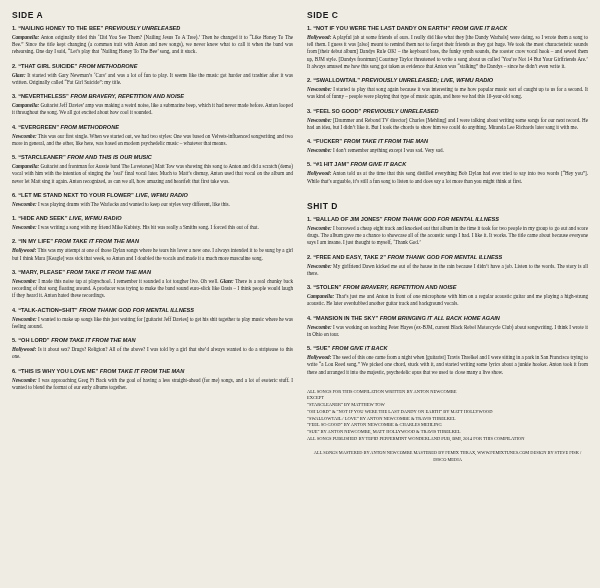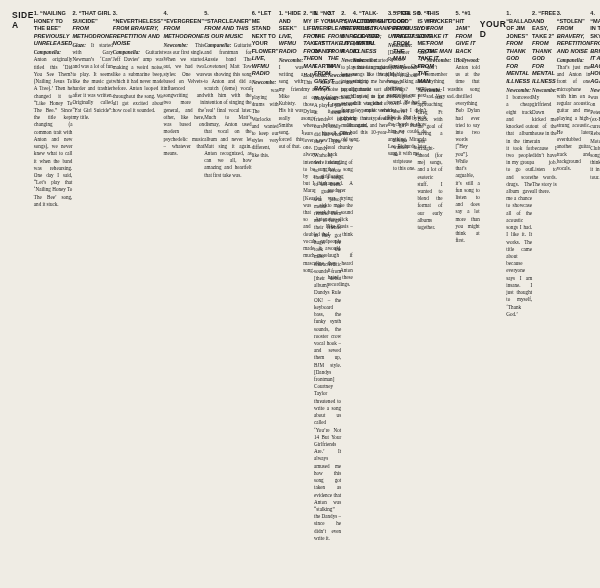--- a/index.html
+++ b/index.html
@@ -13,20 +13,21 @@
   .sheet{
     width:600px;height:588px;
     box-sizing:border-box;
     padding:10px 12px 6px 12px;
     display:flex;
     gap:14px;
   }
   .col{
     width:50%;
     display:flex;
+    flex-direction:column;
   }
   .side-head{
     font-family:"Liberation Sans", sans-serif;
     font-weight:bold;
     font-size:8.5px;
     letter-spacing:.5px;
     margin:0 0 5px 0;
   }
   .side-head.second{margin-top:9px;}
   .track{
@@ -130,20 +131,21 @@
 
     <div class="track">
       <div class="t-title"><span>6.</span> <span>“THIS IS WHY YOU LOVE ME”</span> <span class="ital">FROM TAKE IT FROM THE MAN</span></div>
       <p class="t-body"><span class="bold-ital">Newcombe:</span><span> I was approaching Greg Ft Back with the goal of having a less straight-ahead (for me) songs, and a lot of esoteric stuff. I wanted to blend the format of our early albums together.</span></p>
     </div>
 
   </div>
 
   <div class="col">
 
+    <div class="side-head">SIDE C</div>
 
     <div class="track">
       <div class="t-title"><span>1.</span> <span>“NOT IF YOU WERE THE LAST DANDY ON EARTH”</span> <span class="ital">FROM GIVE IT BACK</span></div>
       <p class="t-body"><span class="bold-ital">Hollywood:</span><span> A playful jab at some friends of ours. I really did like what they [the Dandy Warhols] were doing, so I wrote them a song to tell them. I guess it was [also] meant to remind them not to forget their friends as they got huge. We took the most characteristic sounds from [their debut album] Dandys Rule OK! – the keyboard bass, the funky synth sounds, the rooster crow vocal hook – and sewed them up, BJM style. [Dandys frontman] Courtney Taylor threatened to write a song about us called ‘You’re Not 14 But Your Girlfriends Are.’ It always amused me how this song got taken as evidence that Anton was “stalking” the Dandys – since he didn’t even write it.</span></p>
     </div>
 
     <div class="track">
       <div class="t-title"><span>2.</span> <span>“SWALLOWTAIL”</span> <span class="ital">PREVIOUSLY UNRELEASED; LIVE, WFMU RADIO</span></div>
       <p class="t-body"><span class="bold-ital">Newcombe:</span><span> I started to play that song again because it was interesting to me how popular music sort of caught up to us for a second. It was kind of funny – people were playing that type of music again, and here we had this 10-year-old song.</span></p>
     </div>
@@ -156,21 +158,21 @@
     <div class="track">
       <div class="t-title"><span>4.</span> <span>“FUCKER”</span> <span class="ital">FROM TAKE IT FROM THE MAN</span></div>
       <p class="t-body"><span class="bold-ital">Newcombe:</span><span> I don’t remember anything except I was sad. Very sad.</span></p>
     </div>
 
     <div class="track">
       <div class="t-title"><span>5.</span> <span>“#1 HIT JAM”</span> <span class="ital">FROM GIVE IT BACK</span></div>
       <p class="t-body"><span class="bold-ital">Hollywood:</span><span> Anton told us at the time that this song distilled everything Bob Dylan had ever tried to say into two words [“Hey you”]. While that’s arguable, it’s still a fun song to listen to and does say a lot more than you might think at first.</span></p>
     </div>
 
-    <div class="side-head second">YOUR D</div>
+    <div class="side-head second">SHIT D</div>
 
     <div class="track">
       <div class="t-title"><span>1.</span> <span>“BALLAD OF JIM JONES”</span> <span class="ital">FROM THANK GOD FOR MENTAL ILLNESS</span></div>
       <p class="t-body"><span class="bold-ital">Newcombe:</span><span> I borrowed a cheap eight track and knocked out that album in the time it took for two people in my group to go out and score drugs. The album gave me a chance to showcase all of the acoustic songs I had. I like it. It works. The title came about because everyone says I am insane. I just thought to myself, ‘Thank God.’</span></p>
     </div>
 
     <div class="track">
       <div class="t-title"><span>2.</span> <span>“FREE AND EASY, TAKE 2”</span> <span class="ital">FROM THANK GOD FOR MENTAL ILLNESS</span></div>
       <p class="t-body"><span class="bold-ital">Newcombe:</span><span> My girlfriend Dawn kicked me out of the house in the rain because I didn’t have a job. Listen to the words. The story is all there.</span></p>
     </div>

